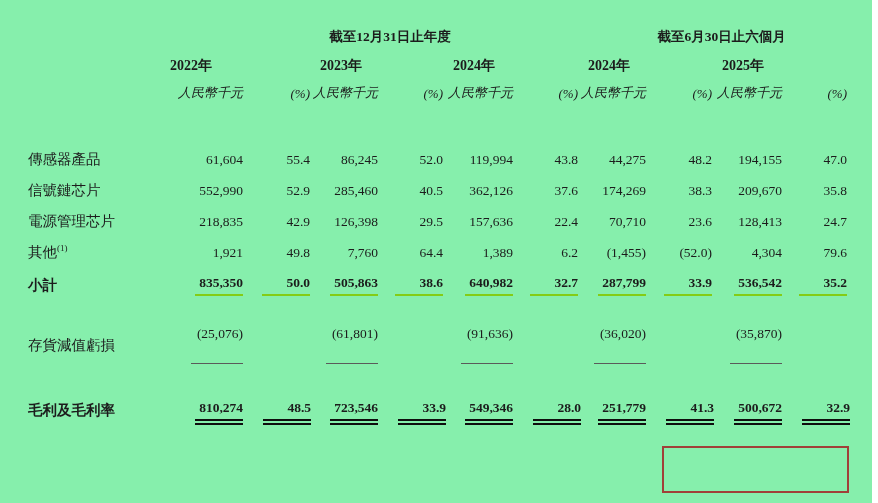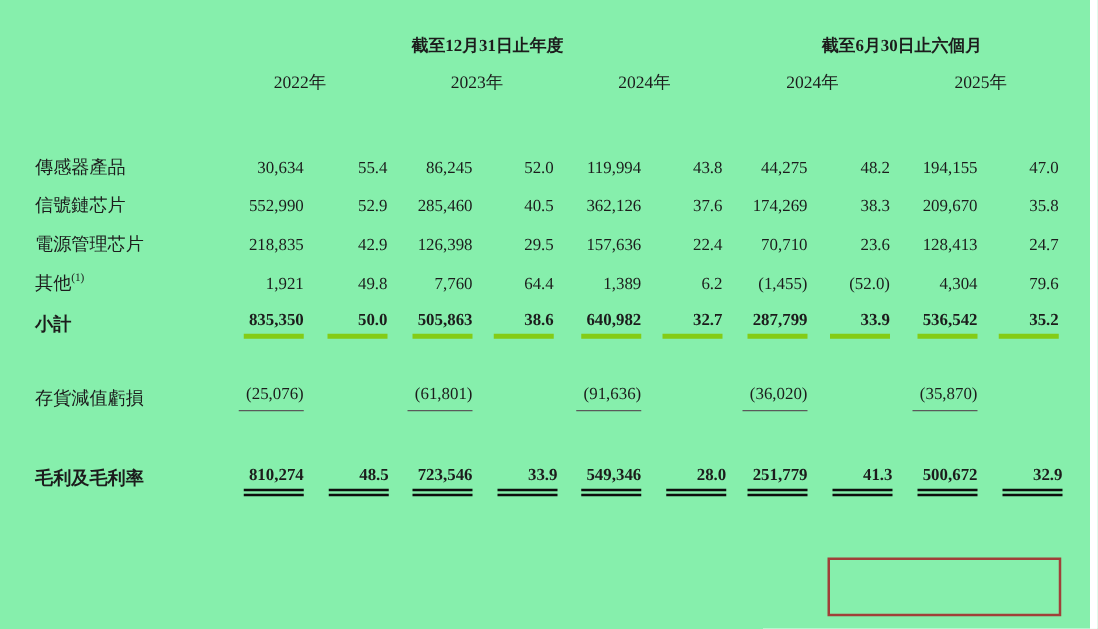--- a/index.html
+++ b/index.html
@@ -37,22 +37,21 @@
     font-weight: bold;
     text-align: center;
     font-size: 13.5px;
     padding-bottom: 2px;
   }
   .grp-annual  { padding-left: 42px; }
   .grp-interim { padding-left: 18px; }
 
   tr.years-row { height: 30px; }
   tr.years-row td {
-    font-weight: normal;
-    text-align: center;
+    font-weight: bold;
     font-size: 14px;
     vertical-align: bottom;
     padding-bottom: 3px;
     padding-left: 10px;
   }
   tr.units-row { height: 26px; }
   tr.units-row td, tr.unaud-row td {
     font-style: italic;
     text-align: right;
     font-size: 13px;
@@ -88,27 +87,27 @@
 
   .num {
     display: inline-block;
     min-width: 48px;
     text-align: right;
   }
   tr.subtotal-row td, tr.gross-row td { font-weight: bold; }
 
   
   tr.subtotal-row .num {
-    border-bottom: 4px solid #84cc16;
+    border-bottom: 2px solid #84cc16;
     padding-bottom: 3px;
   }
   
   tr.impair-row .num {
     border-bottom: 1px solid #5a5a5a;
-    padding-bottom: 5px;
+    padding-bottom: 21px;
     min-width: 52px;
   }
   
   tr.gross-row .num {
     position: relative;
     border-bottom: 2px solid #0e0e0e;
     padding-bottom: 3px;
     margin-left: 20px;
   }
   tr.gross-row .num::after {
@@ -161,30 +160,43 @@
 
     <tr class="years-row">
       <td></td>
       <td colspan="2">2022年</td>
       <td colspan="2">2023年</td>
       <td colspan="2">2024年</td>
       <td colspan="2">2024年</td>
       <td colspan="2">2025年</td>
     </tr>
 
+    <tr class="units-row">
+      <td></td>
+      <td>人民幣千元</td>
+      <td>(%)</td>
+      <td>人民幣千元</td>
+      <td>(%)</td>
+      <td>人民幣千元</td>
+      <td>(%)</td>
+      <td>人民幣千元</td>
+      <td>(%)</td>
+      <td>人民幣千元</td>
+      <td>(%)</td>
+    </tr>
 
 
     <tr class="sp-a">
           <td colspan="11"></td>
         </tr>
 
 
     <tr class="prod-row">
       <td class="lbl"><span>傳感器產品</span></td>
-      <td class="v"><span class="num">30,634</span></td>
+      <td class="v"><span class="num">61,604</span></td>
       <td class="v"><span class="num">55.4</span></td>
       <td class="v"><span class="num">86,245</span></td>
       <td class="v"><span class="num">52.0</span></td>
       <td class="v"><span class="num">119,994</span></td>
       <td class="v"><span class="num">43.8</span></td>
       <td class="v"><span class="num">44,275</span></td>
       <td class="v"><span class="num">48.2</span></td>
       <td class="v"><span class="num">194,155</span></td>
       <td class="v"><span class="num">47.0</span></td>
     </tr>

